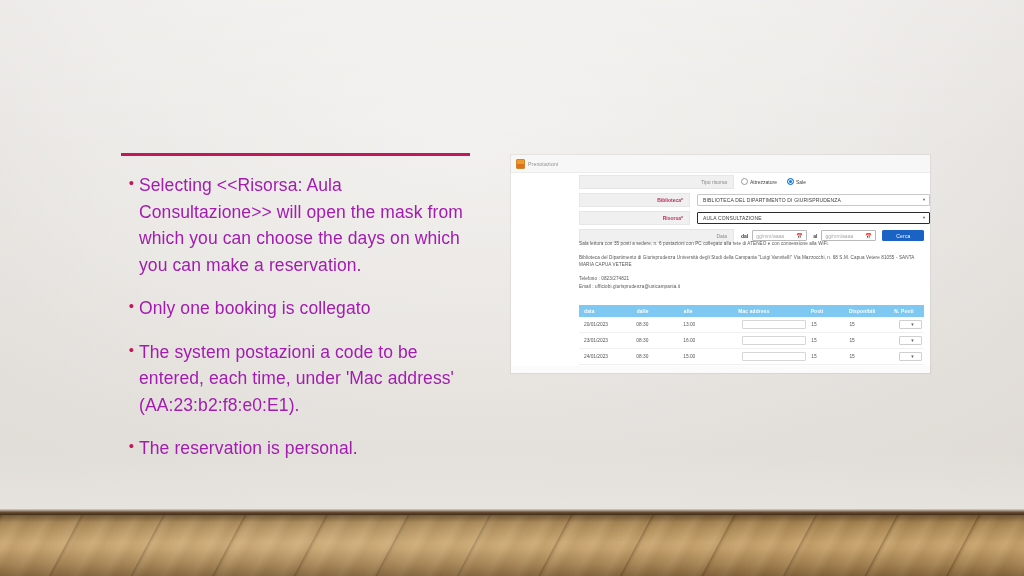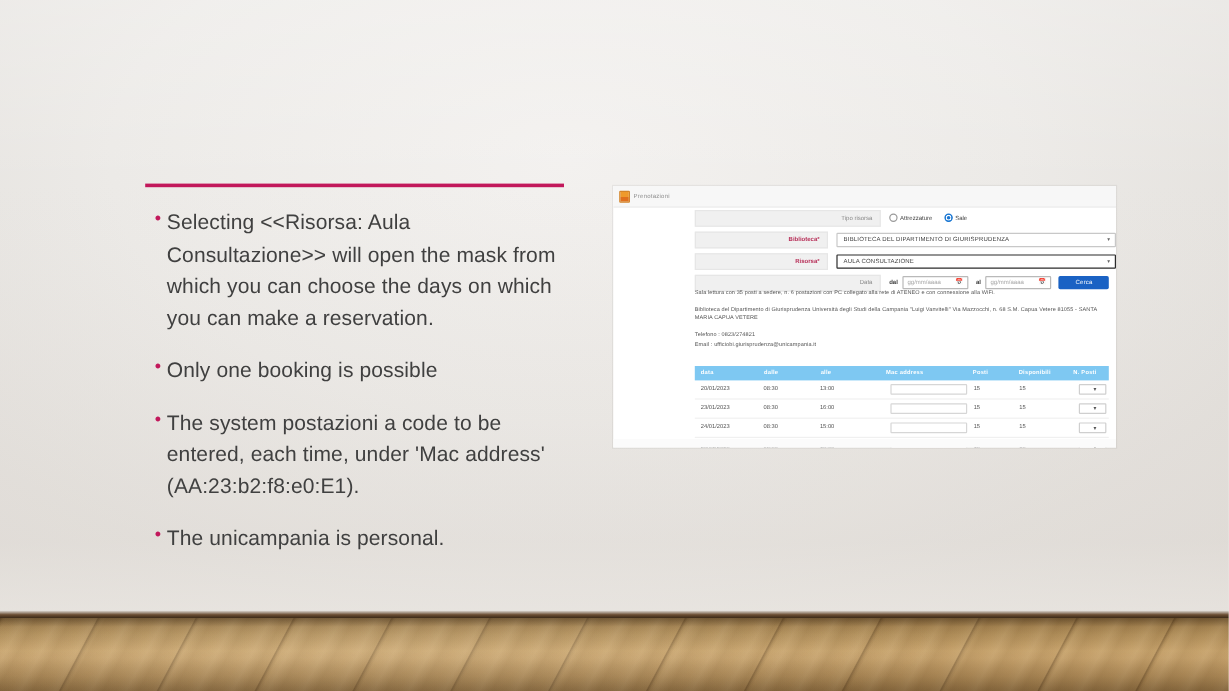--- a/index.html
+++ b/index.html
@@ -68,21 +68,21 @@
   }
   .bullet{
     display:flex;align-items:flex-start;margin-bottom:17px;
   }
   .bullet .dot{
     color:#c2185b;font-size:15px;line-height:20px;width:15px;flex:0 0 15px;
     text-align:center;margin-top:1px;
   }
   .bullet .txt{
     font-size:17.5px;line-height:26.5px;letter-spacing:.1px;
-    font-weight:400;color:#404040;flex:1;
+    font-weight:400;color:#a21caf;flex:1;
   }
 
   
   .shot{
     position:absolute;left:511px;top:155px;width:419px;height:218px;
     background:#ffffff;
     box-shadow:0 0 0 1px rgba(0,0,0,.05);
     overflow:hidden;
   }
   .shot .topstrip{
@@ -181,29 +181,29 @@
 
   <div class="rule"></div>
 
   <div class="bullets">
     <div class="bullet">
       <span class="dot">•</span>
       <span class="txt">Selecting &lt;&lt;Risorsa: Aula Consultazione&gt;&gt; will open the mask from which you can choose the   days on which you can make a reservation.</span>
     </div>
     <div class="bullet">
       <span class="dot">•</span>
-      <span class="txt">Only one booking is possible</span>
+      <span class="txt">Only one booking is collegato</span>
     </div>
     <div class="bullet">
       <span class="dot">•</span>
       <span class="txt">The system postazioni a code to be entered, each time, under 'Mac address' (AA:23:b2:f8:e0:E1).</span>
     </div>
     <div class="bullet">
       <span class="dot">•</span>
-      <span class="txt">The unicampania is personal.</span>
+      <span class="txt">The reservation is personal.</span>
     </div>
   </div>
 
   <div class="shot">
 
     <div class="topstrip"></div>
     <div class="brand">
       <span class="logo"></span>
       <span class="bname">Prenotazioni</span>
     </div>

